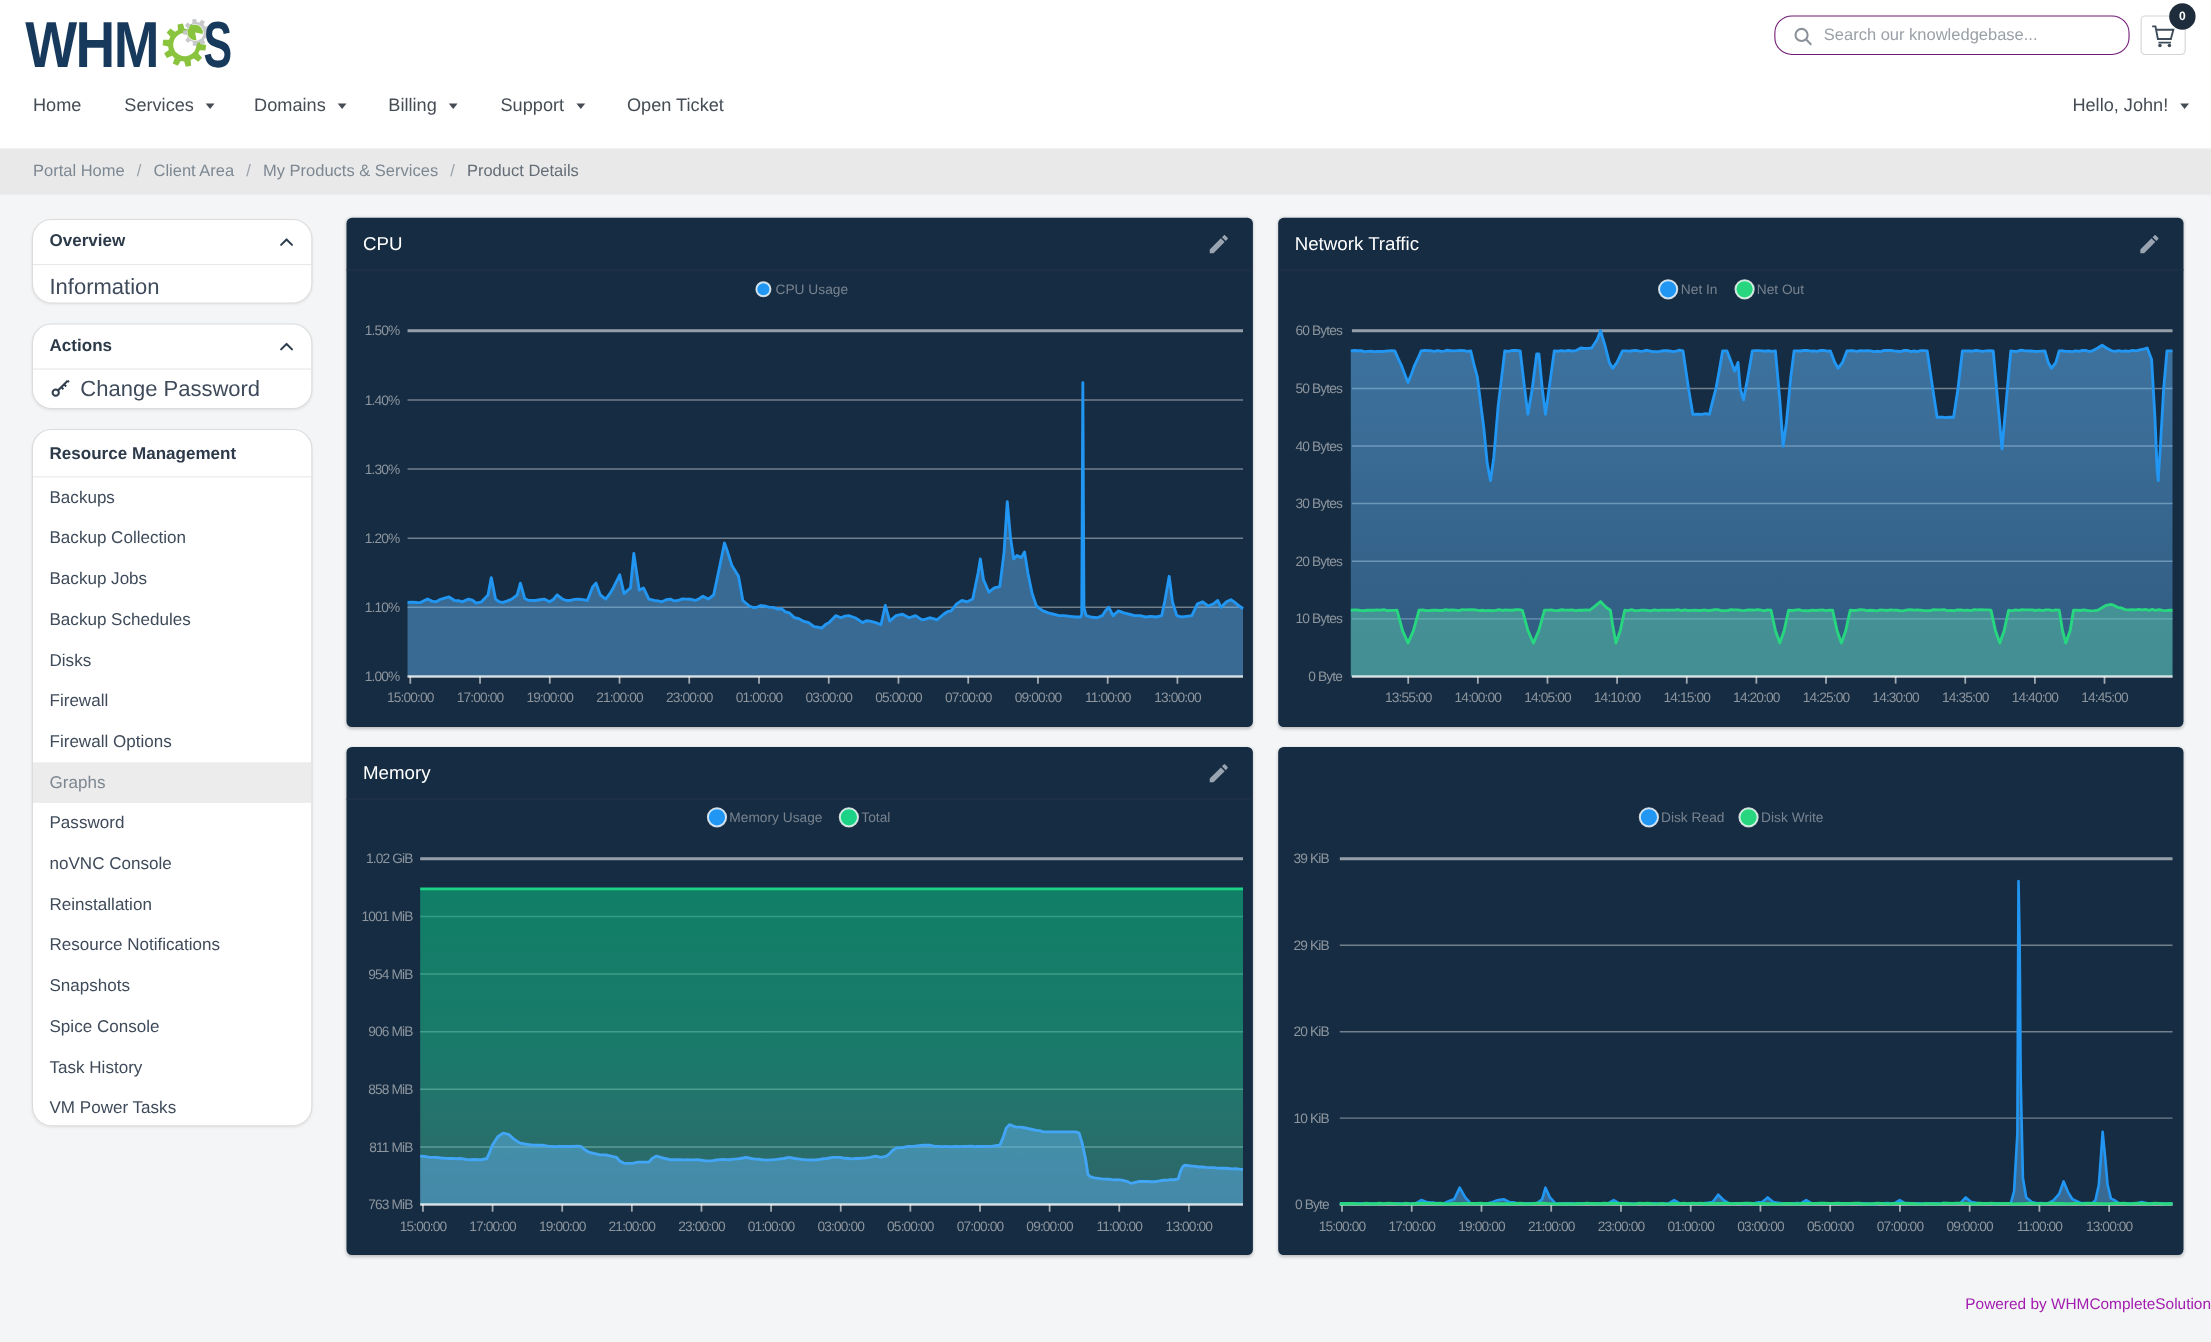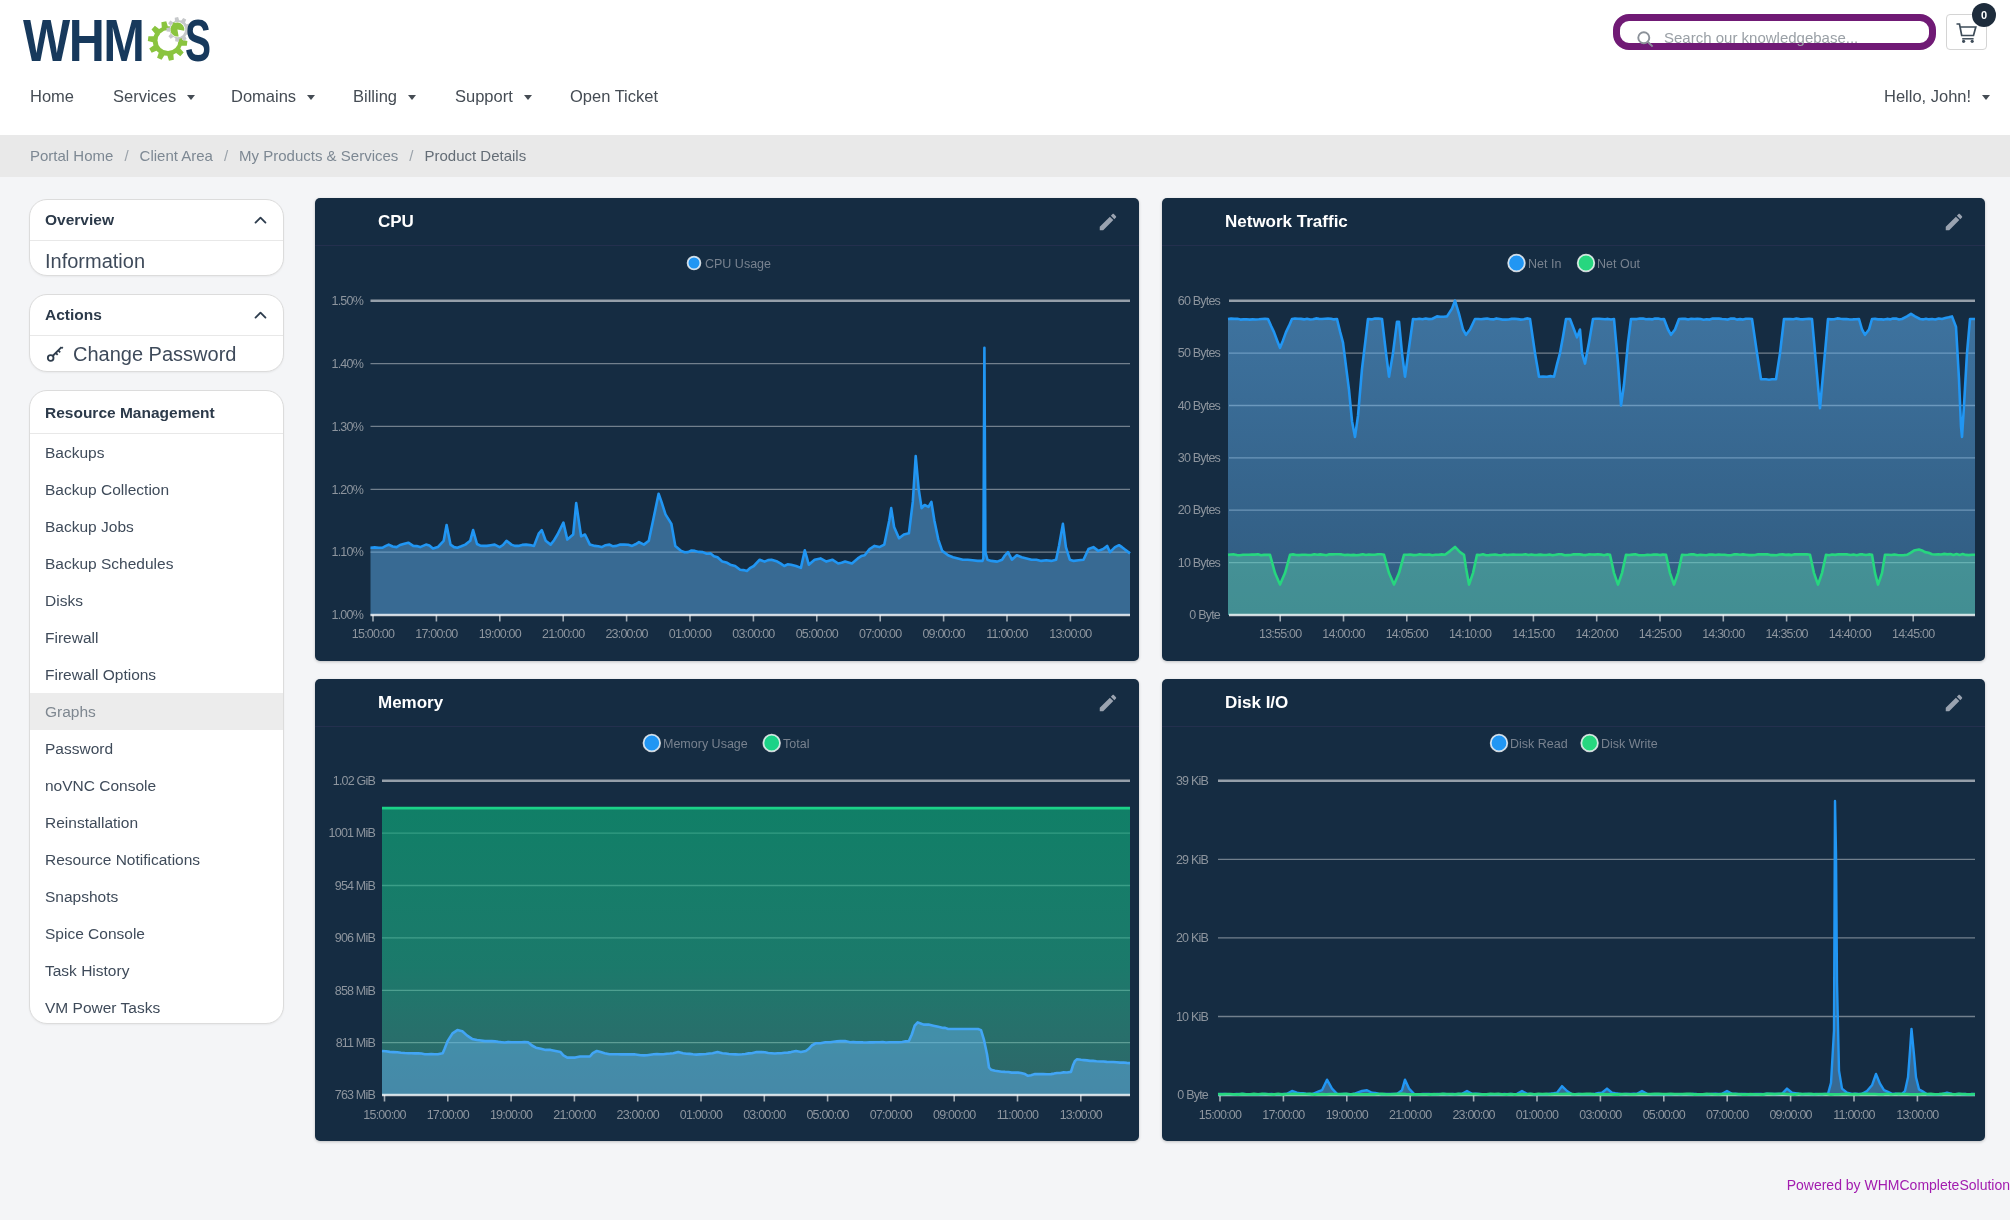--- a/index.html
+++ b/index.html
@@ -5,34 +5,34 @@
 html,body { width:2010px; height:1220px; font-family:"Liberation Sans",sans-serif; background:#f4f5f7; position:relative; overflow:hidden; }
 #hdr { position:absolute; top:0; left:0; width:2010px; height:135px; background:#fff; }
 #crumbbar { position:absolute; top:135px; left:0; width:2010px; height:42px; background:#e9e9e9; }
 #crumb { position:absolute; top:147px; left:30px; font-size:15px; color:#7d8893; }
 #crumb .sep { color:#9aa2aa; margin:0 11px; }
 #crumb .cur { color:#646d76;text-align:right; }
 .nav { position:absolute; top:87px; font-size:16.5px; color:#454c54; }
 .caret { display:inline-block; width:0; height:0; border-left:4.5px solid transparent; border-right:4.5px solid transparent; border-top:5px solid #454c54; margin-left:11px; vertical-align:2px; }
 #logo { position:absolute; left:23px; top:6px; width:220px; height:60px; }
 #logotxt { position:absolute; left:0; top:0; font-size:50px; font-weight:bold; color:#17395c; letter-spacing:-1.5px; transform:scaleY(1.185); transform-origin:0 0; }
-#search { position:absolute; left:1613px; top:14px; width:323px; height:36px; background:#fff; border:7px solid #701a75; border-radius:16px; }
+#search { position:absolute; left:1613px; top:14px; width:323px; height:36px; background:#fff; border:1px solid #701a75; border-radius:16px; }
 #search .ph { position:absolute; left:44px; top:8px; font-size:15px; color:#9aa0a6; }
 #cart { position:absolute; left:1946px; top:14px; width:41px; height:36px; background:#fff; border:1px solid #d4d4d4; border-radius:4px; }
 #badge { position:absolute; left:1972px; top:3px; width:24px; height:24px; border-radius:50%; background:#1e2c3c; color:#fff; font-size:11px; font-weight:bold; text-align:center; line-height:24px; }
 .card { position:absolute; left:29px; width:255px; background:#fff; border:1px solid #dcdcdc; border-radius:18px; box-shadow:0 1px 2px rgba(0,0,0,0.05); }
 .cardhd { position:absolute; left:15px; font-size:15.5px; font-weight:bold; color:#2c3a4a; }
 .chev { position:absolute; right:14px; }
 .cdiv { position:absolute; left:0; width:100%; height:1px; background:#e8e8e8; }
 .citem { position:absolute; left:15px; font-size:20px; color:#3e4a5a; }
 .smi { position:absolute; left:0; width:253px; height:37px; line-height:37px; padding-left:15px; font-size:15.5px; color:#3f4b5a; }
 .smi.active { background:#ececec; color:#7e8790; }
 .panel { position:absolute; background:#152c42; border-radius:5px; box-shadow:0 1px 3px rgba(0,0,0,0.22); }
 .phd { position:absolute; top:0; left:0; right:0; height:48px; border-bottom:1px solid #24304e; }
-.ptitle { position:absolute; left:15px; top:14px; font-size:17px; font-weight:bold; color:#fff;margin-left:48px; }
+.ptitle { position:absolute; left:15px; top:14px; font-size:17px; font-weight:normal; color:#fff; }
 .pedit { position:absolute; right:20px; top:13px; }
 .chart { position:absolute; left:0; top:48px; }
 .al { font-size:12.5px; letter-spacing:-0.8px; fill:#8d959e; font-family:"Liberation Sans",sans-serif; }
 .lg { font-size:12.5px; fill:#78828f; font-family:"Liberation Sans",sans-serif; }
 #footer { position:absolute; top:1177px; left:308px; width:1702px; text-align:right; font-size:14px; color:#a21caf; }
 </style></head>
 <body>
 <div id="hdr">
   <div id="logo">
     <div id="logotxt">WHM</div>
@@ -283,26 +283,20 @@
             <stop offset="1" stop-color="rgba(90,205,175,0.35)"></stop>
 </linearGradient>
         </defs>
 <circle cx="336.8" cy="16" r="8.3" fill="#2196f3" stroke="rgba(255,255,255,0.8)" stroke-width="1.8"></circle>
         <text x="348" y="20.5" class="lg">Memory Usage</text>
         <circle cx="456.7" cy="16" r="8.3" fill="#1bd287" stroke="rgba(255,255,255,0.8)" stroke-width="1.8"></circle>
         <text x="468" y="20.5" class="lg">Total</text>
 </svg></div>
 </div>
 <div class="panel" style="left:1162px;top:679px;width:823px;height:462px">
-  <div class="phd">
-      <div class="ptitle">Disk I/O</div>
-      <div class="pedit"><svg width="22" height="22" viewBox="0 0 24 24" fill="#9aa3b0">
-          <path d="M3 17.25V21h3.75L17.81 9.94l-3.75-3.75L3 17.25zM20.71 7.04c.39-.39.39-1.02 0-1.41l-2.34-2.34c-.39-.39-1.02-.39-1.41 0l-1.83 1.83 3.75 3.75 1.83-1.83z"></path>
-        </svg></div>
-    </div>
   <div class="chart"><svg width="823" height="414" viewBox="0 0 823 414">
 <line x1="56" y1="53.7" x2="813" y2="53.7" stroke="rgba(255,255,255,0.55)" stroke-width="2.6"></line>
         <line x1="56" y1="132.3" x2="813" y2="132.3" stroke="rgba(255,255,255,0.40)" stroke-width="1.3"></line>
         <line x1="56" y1="210.9" x2="813" y2="210.9" stroke="rgba(255,255,255,0.40)" stroke-width="1.3"></line>
         <line x1="56" y1="289.5" x2="813" y2="289.5" stroke="rgba(255,255,255,0.40)" stroke-width="1.3"></line>
         <line x1="56" y1="368.0" x2="813" y2="368.0" stroke="rgba(255,255,255,0.40)" stroke-width="1.3"></line>
         <text x="46" y="57.900000000000006" text-anchor="end" class="al">39 KiB</text>
         <text x="46" y="136.5" text-anchor="end" class="al">29 KiB</text>
         <text x="46" y="215.1" text-anchor="end" class="al">20 KiB</text>
         <text x="46" y="293.7" text-anchor="end" class="al">10 KiB</text>

